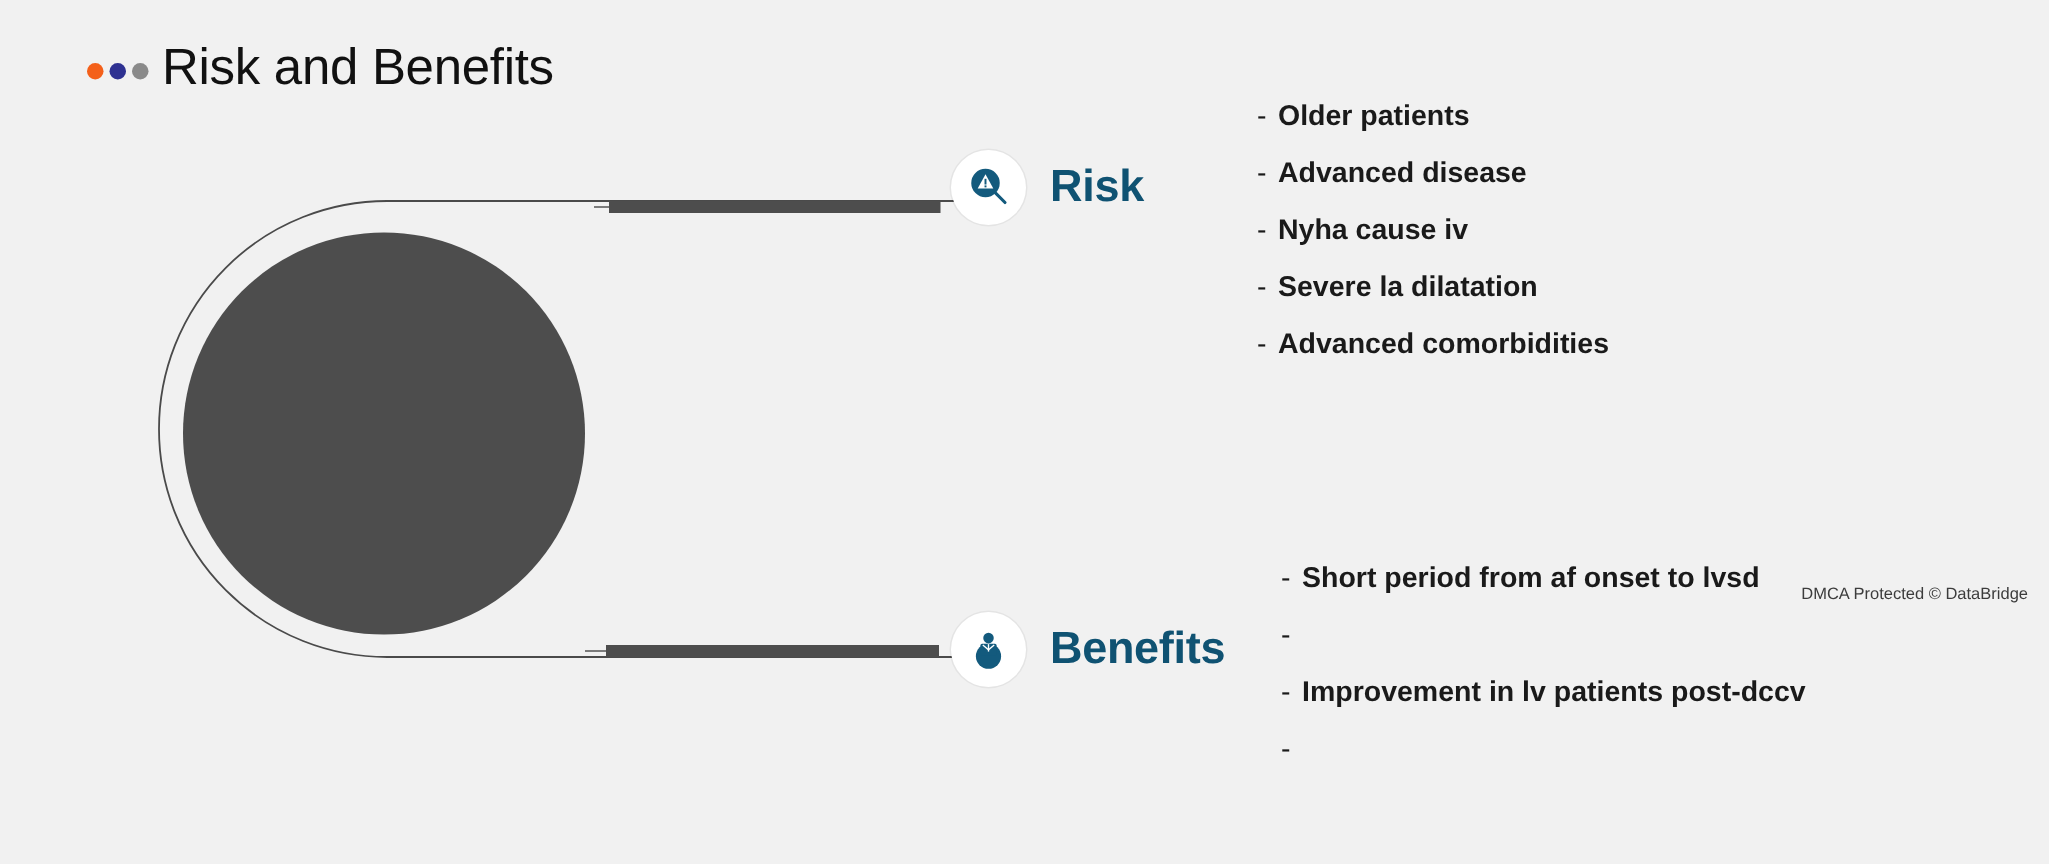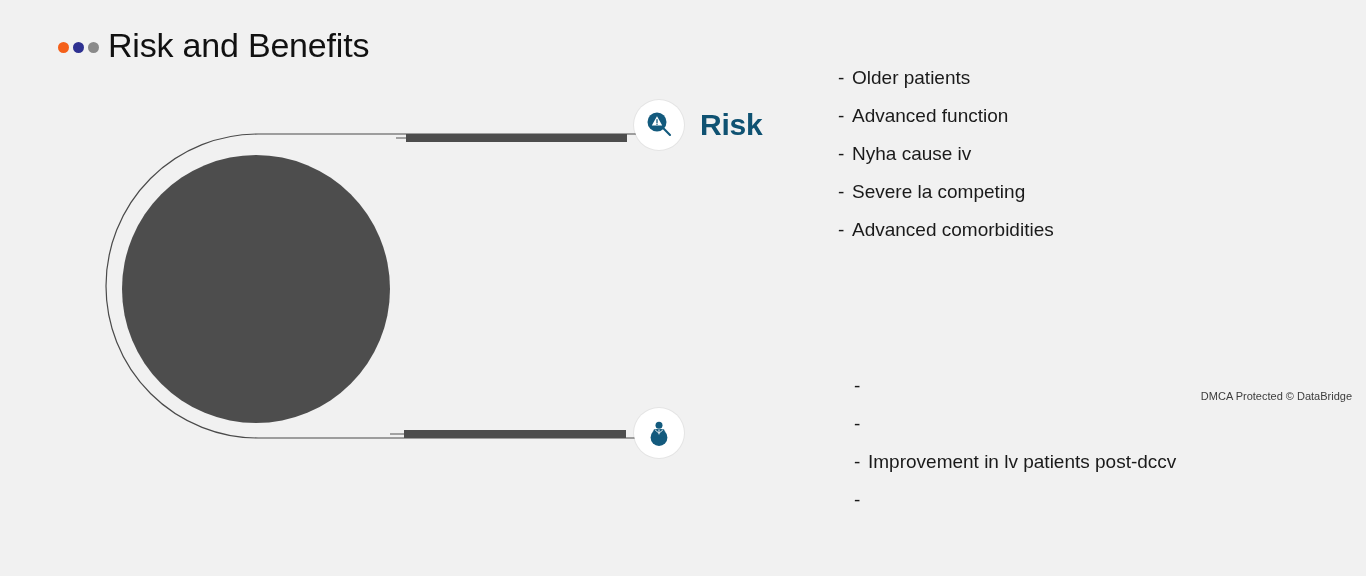--- a/index.html
+++ b/index.html
@@ -119,21 +119,21 @@
     line-height: 1;
     margin-bottom: 19px;
     white-space: nowrap;
   }
   .bullets li:last-child { margin-bottom: 0; }
   .bullet-dash {
     width: 14px;
     flex: 0 0 auto;
     color: #1a1a1a;
   }
-  .bullet-text { display: block; }
+  .bullet-text { display: block; font-weight: bold; }
 
   
   .footer {
     position: absolute;
     right: 14px;
     bottom: 6px;
     font-size: 11px;
     color: #3c3c3c;
     white-space: nowrap;
     margin-left: 16px;
@@ -182,48 +182,50 @@
   <div class="node node-benefits">
     <div class="icon-circle">
       <svg width="30" height="30" viewBox="0 0 30 30" xmlns="http://www.w3.org/2000/svg">
         <circle cx="15" cy="19.5" r="8.4" fill="#135a7d"></circle>
         <rect x="9.6" y="11.2" width="10.8" height="8" rx="1.1" fill="#135a7d"></rect>
         <circle cx="15" cy="7.3" r="3.5" fill="#135a7d"></circle>
         <path d="M 15 11.4 L 15 16.4" stroke="#ffffff" stroke-width="0.9"></path>
         <path d="M 11.2 12 L 15 15.2 L 18.8 12" fill="none" stroke="#ffffff" stroke-width="0.9"></path>
       </svg>
     </div>
+    <div class="node-label">Benefits</div>
   </div>
 
   <ul class="bullets risk-list">
     <li>
       <span class="bullet-dash">-</span>
       <span class="bullet-text">Older patients</span>
     </li>
     <li>
       <span class="bullet-dash">-</span>
-      <span class="bullet-text">Advanced function</span>
+      <span class="bullet-text">Advanced disease</span>
     </li>
     <li>
       <span class="bullet-dash">-</span>
       <span class="bullet-text">Nyha cause iv</span>
     </li>
     <li>
       <span class="bullet-dash">-</span>
-      <span class="bullet-text">Severe la competing</span>
+      <span class="bullet-text">Severe la dilatation</span>
     </li>
     <li>
       <span class="bullet-dash">-</span>
       <span class="bullet-text">Advanced comorbidities</span>
     </li>
   </ul>
 
   <ul class="bullets benefits-list">
     <li>
       <span class="bullet-dash">-</span>
+      <span class="bullet-text">Short period from af onset to lvsd</span>
     </li>
     <li>
       <span class="bullet-dash">-</span>
     </li>
     <li>
       <span class="bullet-dash">-</span>
       <span class="bullet-text">Improvement in lv patients post-dccv</span>
     </li>
     <li>
       <span class="bullet-dash">-</span>

